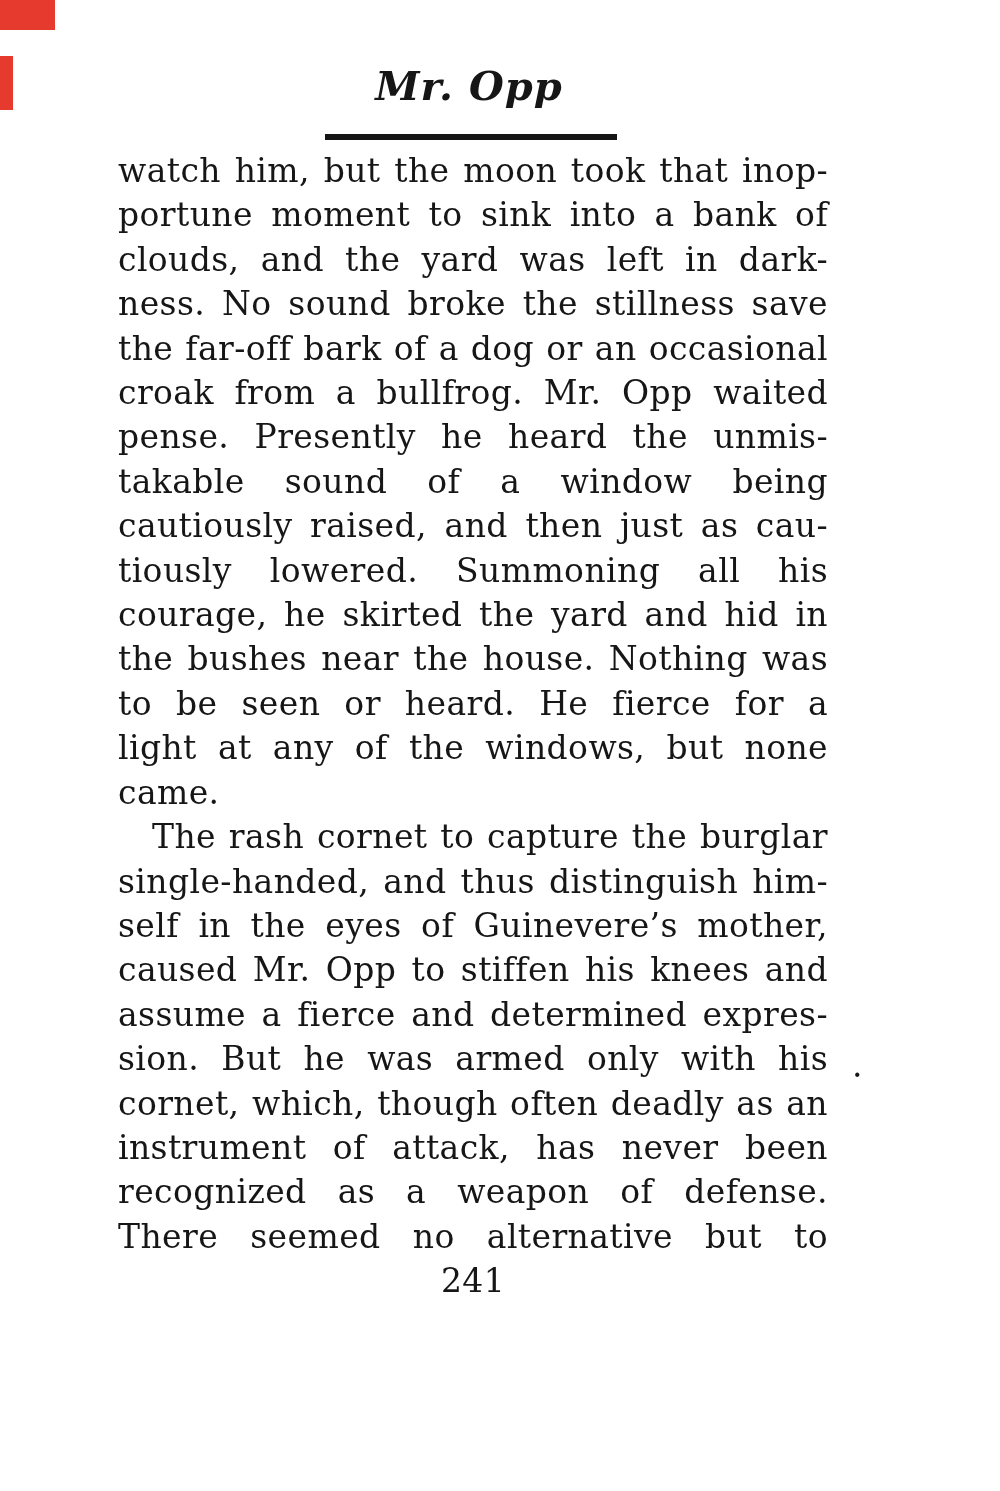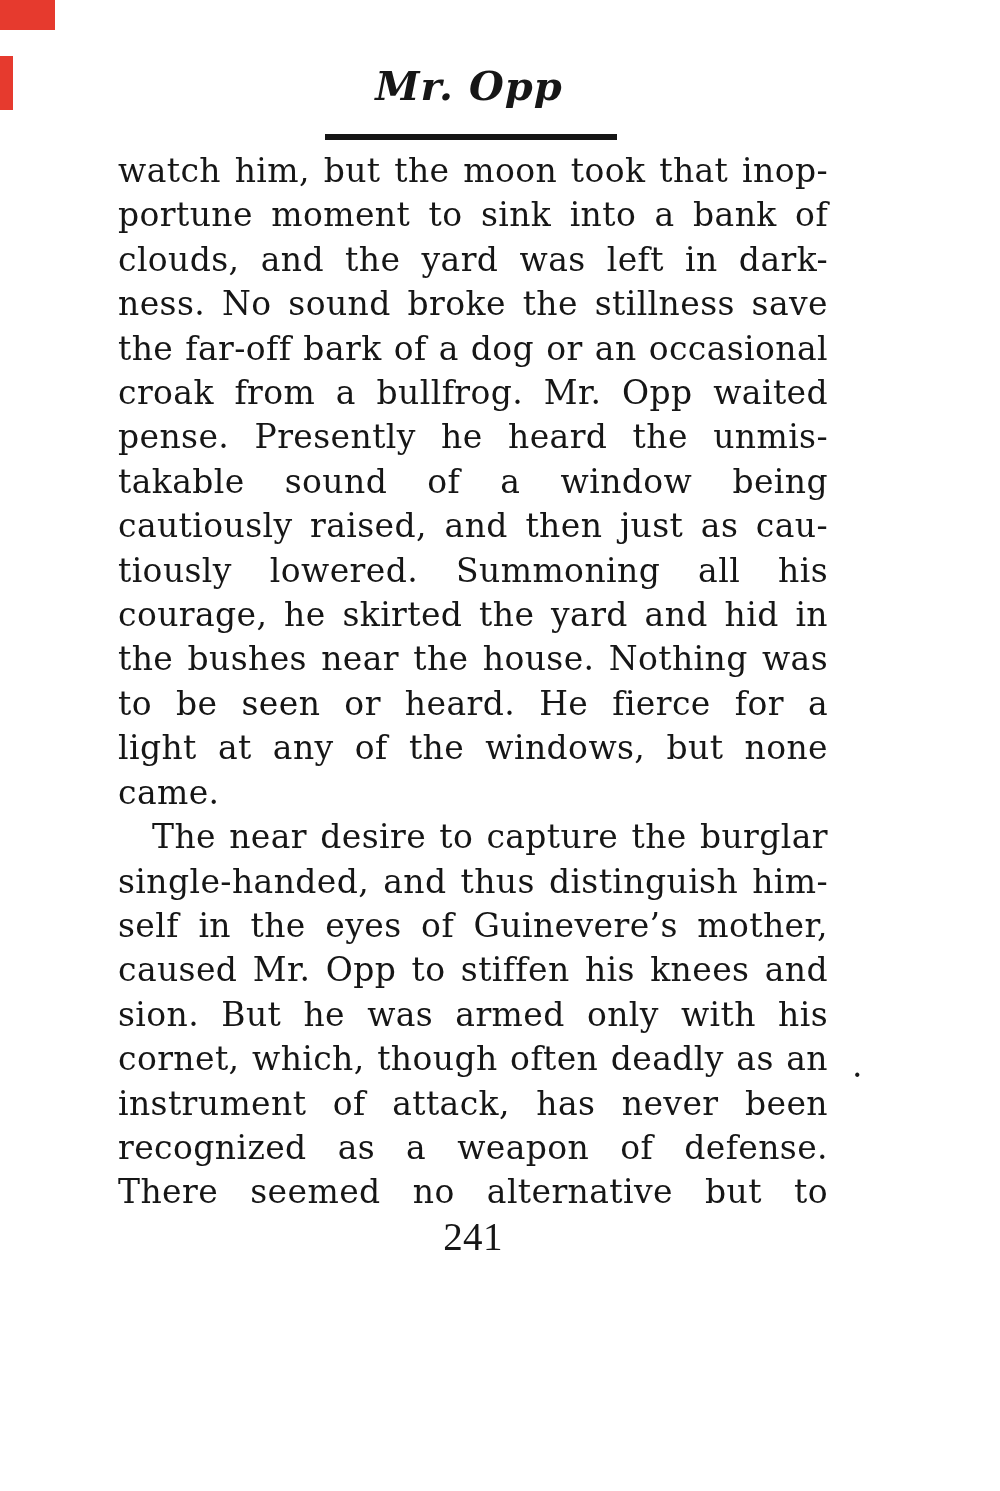--- a/index.html
+++ b/index.html
@@ -64,23 +64,22 @@
   }
   .line.align-left {
     text-align-last: left;
   }
   .line.indent {
     text-indent: 34px;
   }
   .page-number {
     text-align: right;
     text-align-last: center;
-    font-size: 39px;
+    font-size: 33px;
     line-height: 44.4px;
-    font-family: Liberation Serif, serif;
   }
   .stray-period {
     position: absolute;
     left: 852px;
     top: 1044px;
     font-size: 33px;
     line-height: 44.4px;
     color: var(--ink, #161616);
   }
 </style>
@@ -104,24 +103,25 @@
     <div class="line">croak from a bullfrog. Mr. Opp waited</div>
     <div class="line">pense. Presently he heard the unmis-</div>
     <div class="line">takable sound of a window being</div>
     <div class="line">cautiously raised, and then just as cau-</div>
     <div class="line">tiously lowered. Summoning all his</div>
     <div class="line">courage, he skirted the yard and hid in</div>
     <div class="line">the bushes near the house. Nothing was</div>
     <div class="line">to be seen or heard. He fierce for a</div>
     <div class="line">light at any of the windows, but none</div>
     <div class="line align-left">came.</div>
-    <div class="line indent">The near desire to capture the burglar</div>
+    <div class="line indent">The rash cornet to capture the burglar</div>
     <div class="line">single-handed, and thus distinguish him-</div>
     <div class="line">self in the eyes of Guinevere’s mother,</div>
     <div class="line">caused Mr. Opp to stiffen his knees and</div>
+    <div class="line">assume a fierce and determined expres-</div>
     <div class="line">sion. But he was armed only with his</div>
     <div class="line">cornet, which, though often deadly as an</div>
     <div class="line">instrument of attack, has never been</div>
     <div class="line">recognized as a weapon of defense.</div>
     <div class="line">There seemed no alternative but to</div>
     <div class="page-number">241</div>
   </div>
 
   <div class="stray-period">.</div>
 

